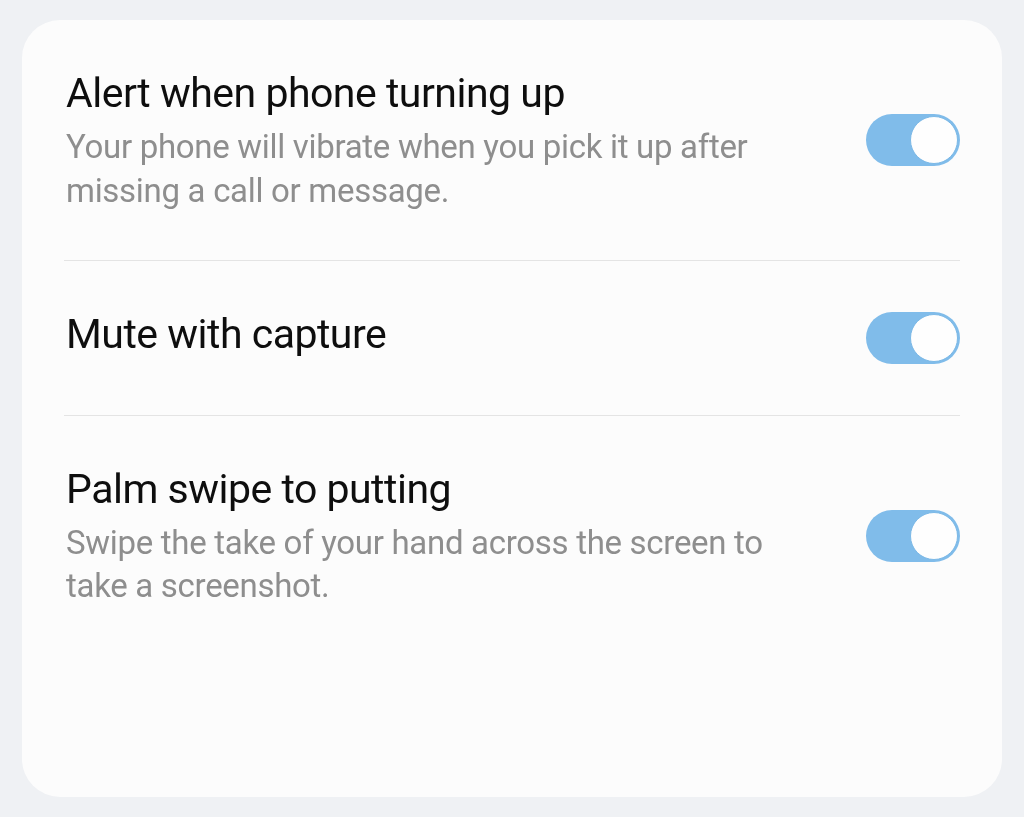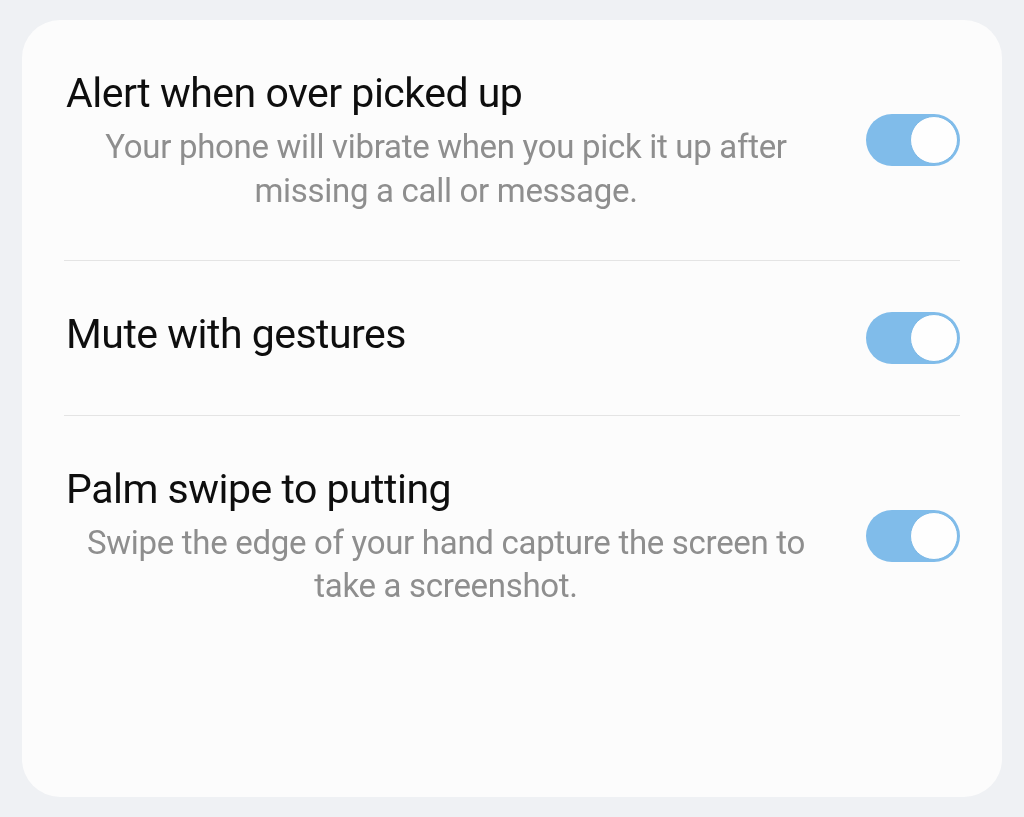--- a/index.html
+++ b/index.html
@@ -37,21 +37,20 @@
       line-height: 1.25;
       margin-bottom: 6px;
       letter-spacing: -0.5px;
     }
     .setting-description {
       font-size: 33px;
       font-weight: 400;
       color: #8e8e8e;
       line-height: 1.32;
       letter-spacing: -0.3px;
-      text-align: center;
     }
     .divider {
       height: 1px;
       background: #e4e4e4;
       margin: 0 42px;
     }
     .toggle {
       position: relative;
       width: 94px;
       height: 52px;
@@ -78,47 +77,47 @@
       border: 1.5px solid #7cb9e7;
     }
   </style>
 </head>
 <body>
 
 <div class="settings-card">
 
   <div class="setting-row">
     <div class="setting-text">
-      <div class="setting-title">Alert when over picked up</div>
+      <div class="setting-title">Alert when phone turning up</div>
       <div class="setting-description">Your phone will vibrate when you pick it up after missing a call or message.</div>
     </div>
     <div class="toggle">
       <div class="toggle-track"></div>
       <div class="toggle-thumb"></div>
     </div>
   </div>
 
   <div class="divider"></div>
 
   <div class="setting-row">
     <div class="setting-text">
-      <div class="setting-title">Mute with gestures</div>
+      <div class="setting-title">Mute with capture</div>
     </div>
     <div class="toggle">
       <div class="toggle-track"></div>
       <div class="toggle-thumb"></div>
     </div>
   </div>
 
   <div class="divider"></div>
 
   <div class="setting-row">
     <div class="setting-text">
       <div class="setting-title">Palm swipe to putting</div>
-      <div class="setting-description">Swipe the edge of your hand capture the screen to take a screenshot.</div>
+      <div class="setting-description">Swipe the take of your hand across the screen to take a screenshot.</div>
     </div>
     <div class="toggle">
       <div class="toggle-track"></div>
       <div class="toggle-thumb"></div>
     </div>
   </div>
 
 </div>
 
 </body></html>

